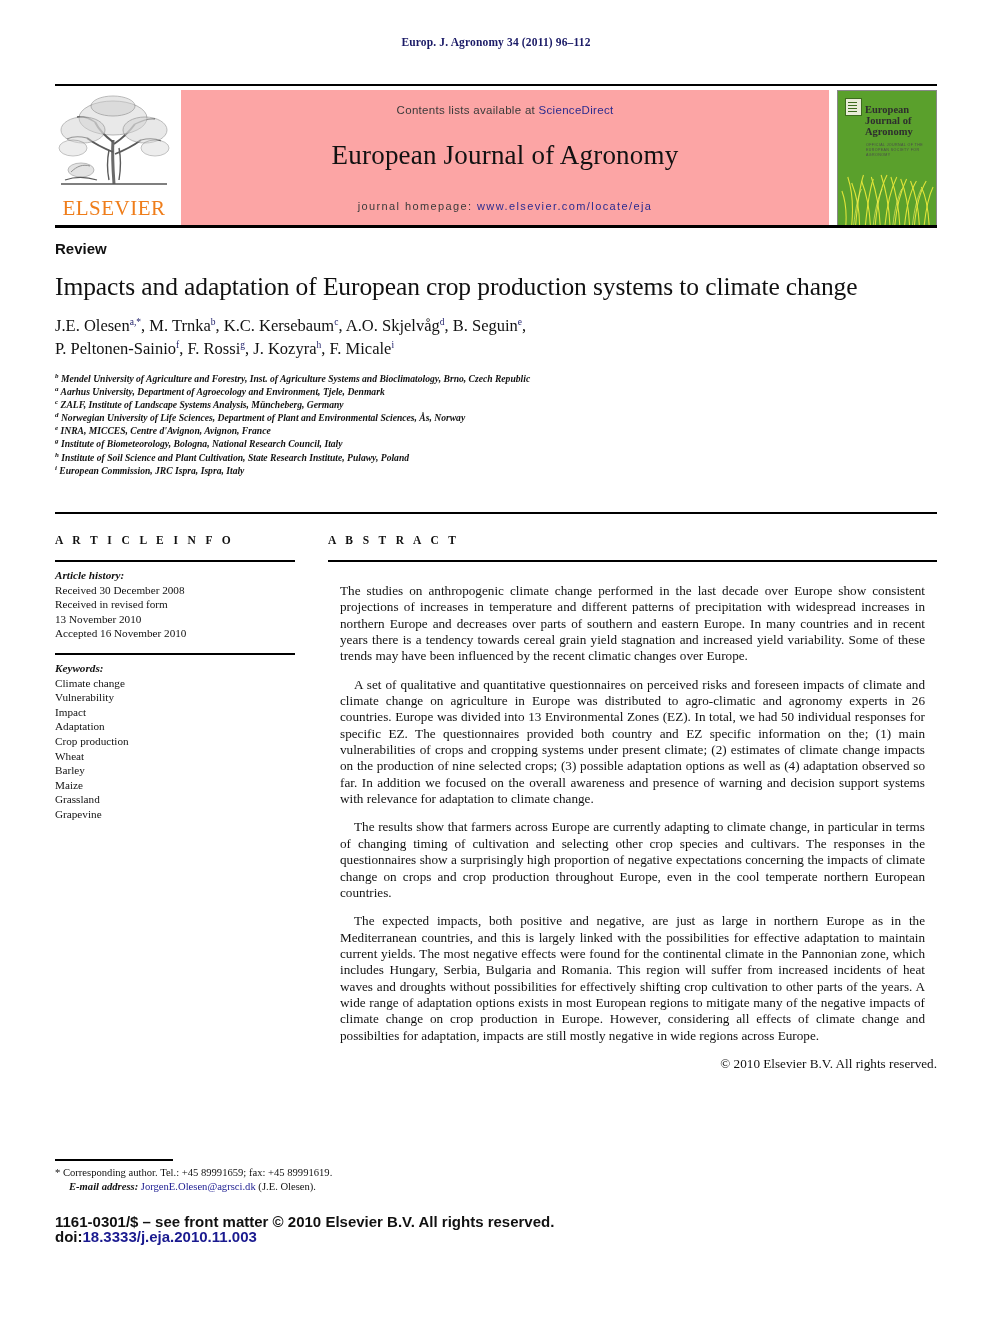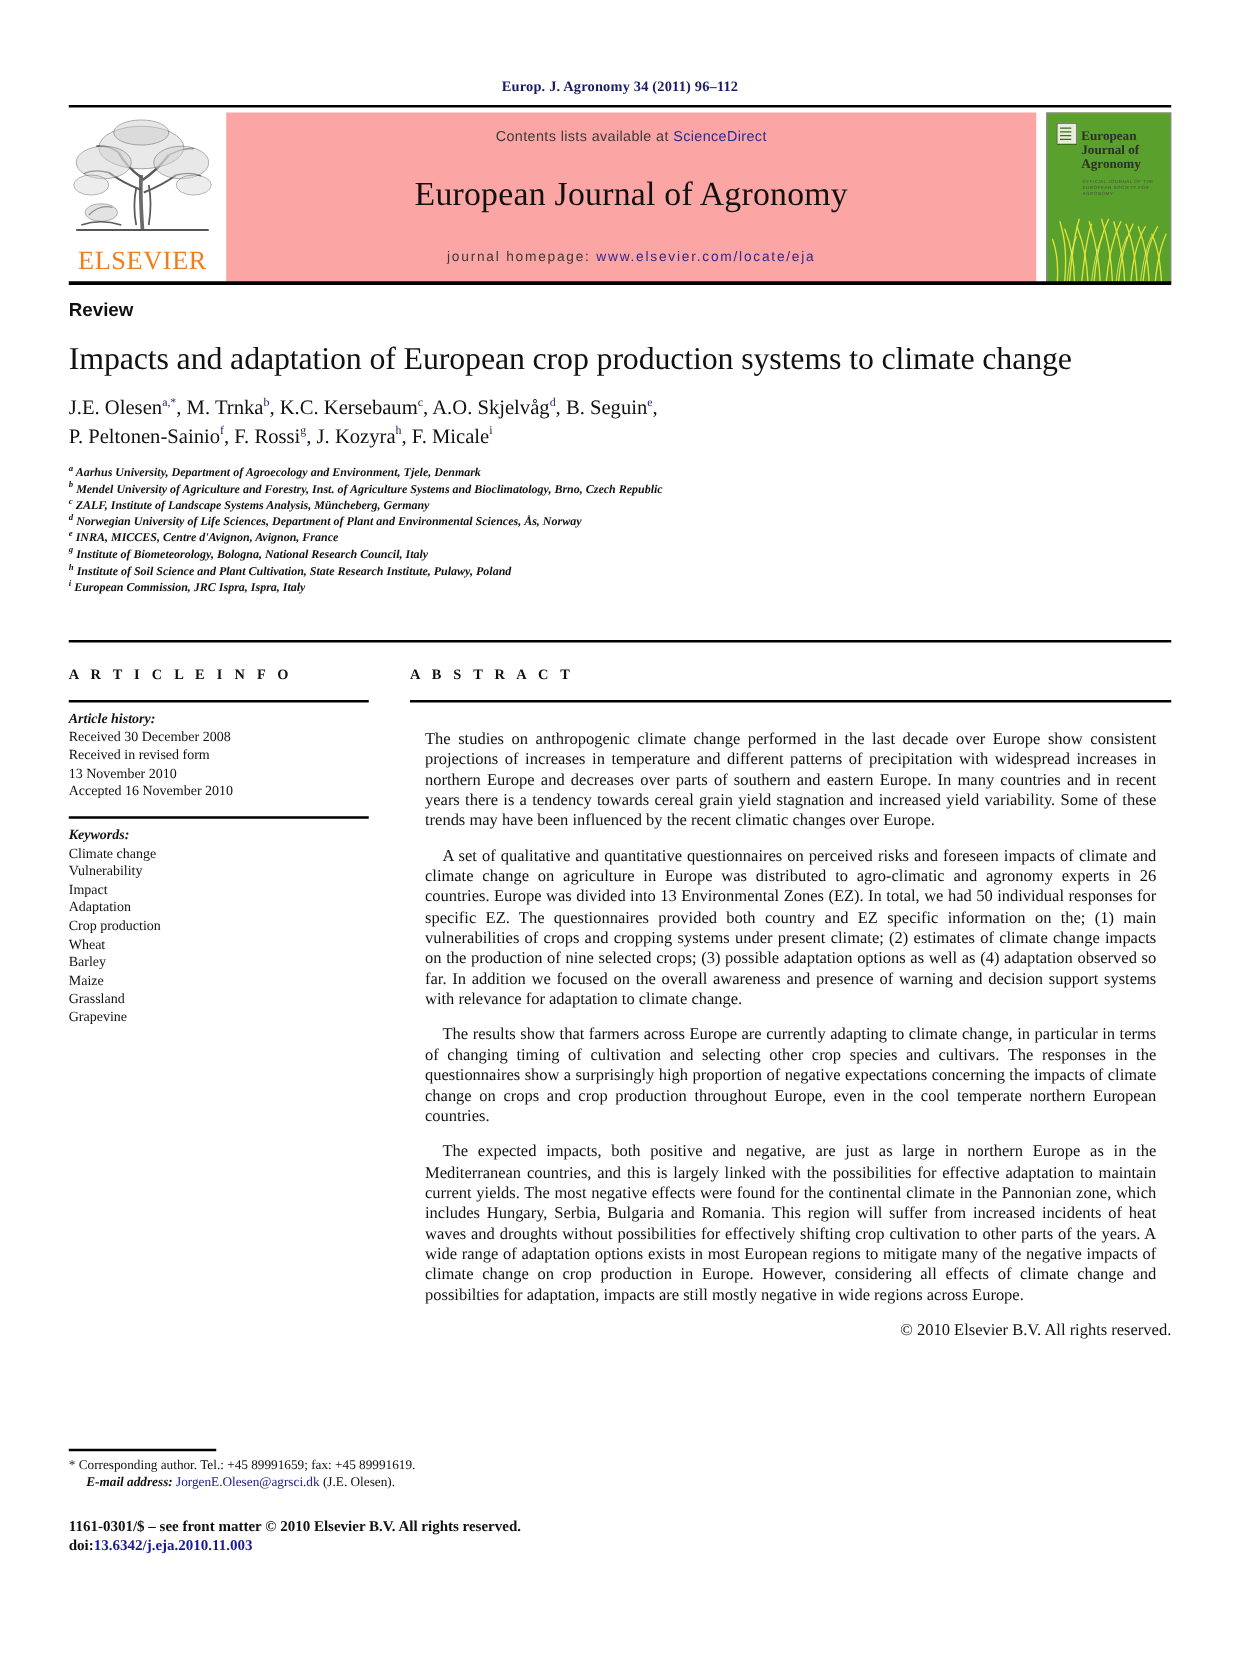--- a/index.html
+++ b/index.html
@@ -19,21 +19,21 @@
   .page {
     position: absolute;
     inset: 0;
     width: 992px;
     height: 1323px;
   }
 
   
   .running-head {
     position: absolute;
-    top: 64px;
+    top: 36px;
     left: 0;
     width: 992px;
     text-align: center;
     font-family: "Liberation Serif", serif;
     font-weight: bold;
     font-size: 11.5px;
     letter-spacing: .15px;
     color: #1a1a66;
   }
 
@@ -352,22 +352,22 @@
   }
   .footnote a.mail {
     color: #1a1a8f;
     text-decoration: none;
   }
   .imprint {
     position: absolute;
     top: 1214px;
     left: 55px;
     width: 560px;
-    font-family: Liberation Serif, serif;
-    font-size: 12px;
+    font-family: Liberation Sans, sans-serif;
+    font-size: 15px;
     line-height: 15.4px;
     color: #111;
     font-weight: bold;
   }
   .imprint .doi-val {
     color: #1a1a8f;
     font-weight: bold;
   }
 </style>
 </head>
@@ -462,22 +462,22 @@
 
   <div class="doc-type">Review</div>
   <div class="article-title">Impacts and adaptation of European crop production systems to climate change</div>
 
   <div class="authors">
     <span><span>J.E. Olesen</span><sup>a,*</sup></span>, <span><span>M. Trnka</span><sup>b</sup></span>, <span><span>K.C. Kersebaum</span><sup>c</sup></span>, <span><span>A.O. Skjelvåg</span><sup>d</sup></span>, <span><span>B. Seguin</span><sup>e</sup></span>,<br>
     <span><span>P. Peltonen-Sainio</span><sup>f</sup></span>, <span><span>F. Rossi</span><sup>g</sup></span>, <span><span>J. Kozyra</span><sup>h</sup></span>, <span><span>F. Micale</span><sup>i</sup></span>
   </div>
 
   <div class="affiliations">
+    <div class="aff"><sup>b</sup> <span>Mendel University of Agriculture and Forestry, Inst. of Agriculture Systems and Bioclimatology, Brno, Czech Republic</span></div>
     <div class="aff"><sup>a</sup> <span>Aarhus University, Department of Agroecology and Environment, Tjele, Denmark</span></div>
-    <div class="aff"><sup>b</sup> <span>Mendel University of Agriculture and Forestry, Inst. of Agriculture Systems and Bioclimatology, Brno, Czech Republic</span></div>
     <div class="aff"><sup>c</sup> <span>ZALF, Institute of Landscape Systems Analysis, Müncheberg, Germany</span></div>
     <div class="aff"><sup>d</sup> <span>Norwegian University of Life Sciences, Department of Plant and Environmental Sciences, Ås, Norway</span></div>
     <div class="aff"><sup>e</sup> <span>INRA, MICCES, Centre d'Avignon, Avignon, France</span></div>
     <div class="aff"><sup>g</sup> <span>Institute of Biometeorology, Bologna, National Research Council, Italy</span></div>
     <div class="aff"><sup>h</sup> <span>Institute of Soil Science and Plant Cultivation, State Research Institute, Pulawy, Poland</span></div>
     <div class="aff"><sup>i</sup> <span>European Commission, JRC Ispra, Ispra, Italy</span></div>
   </div>
 
   <div class="head-rule"></div>
 
@@ -523,16 +523,16 @@
   <div class="footnote">
     <div>* Corresponding author. Tel.: +45 89991659; fax: +45 89991619.</div>
     <div class="ind">
       <span class="em-lbl">E-mail address:</span>
       <a class="mail" href="#">JorgenE.Olesen@agrsci.dk</a>
       <span>(J.E. Olesen).</span>
     </div>
   </div>
   <div class="imprint">
     <div>1161-0301/$ – see front matter © 2010 Elsevier B.V. All rights reserved.</div>
-    <div><span>doi:</span><span class="doi-val">13.6342/j.eja.2010.11.003</span></div>
+    <div><span>doi:</span><span class="doi-val">18.3333/j.eja.2010.11.003</span></div>
   </div>
 
 </div>
 
 </body></html>

